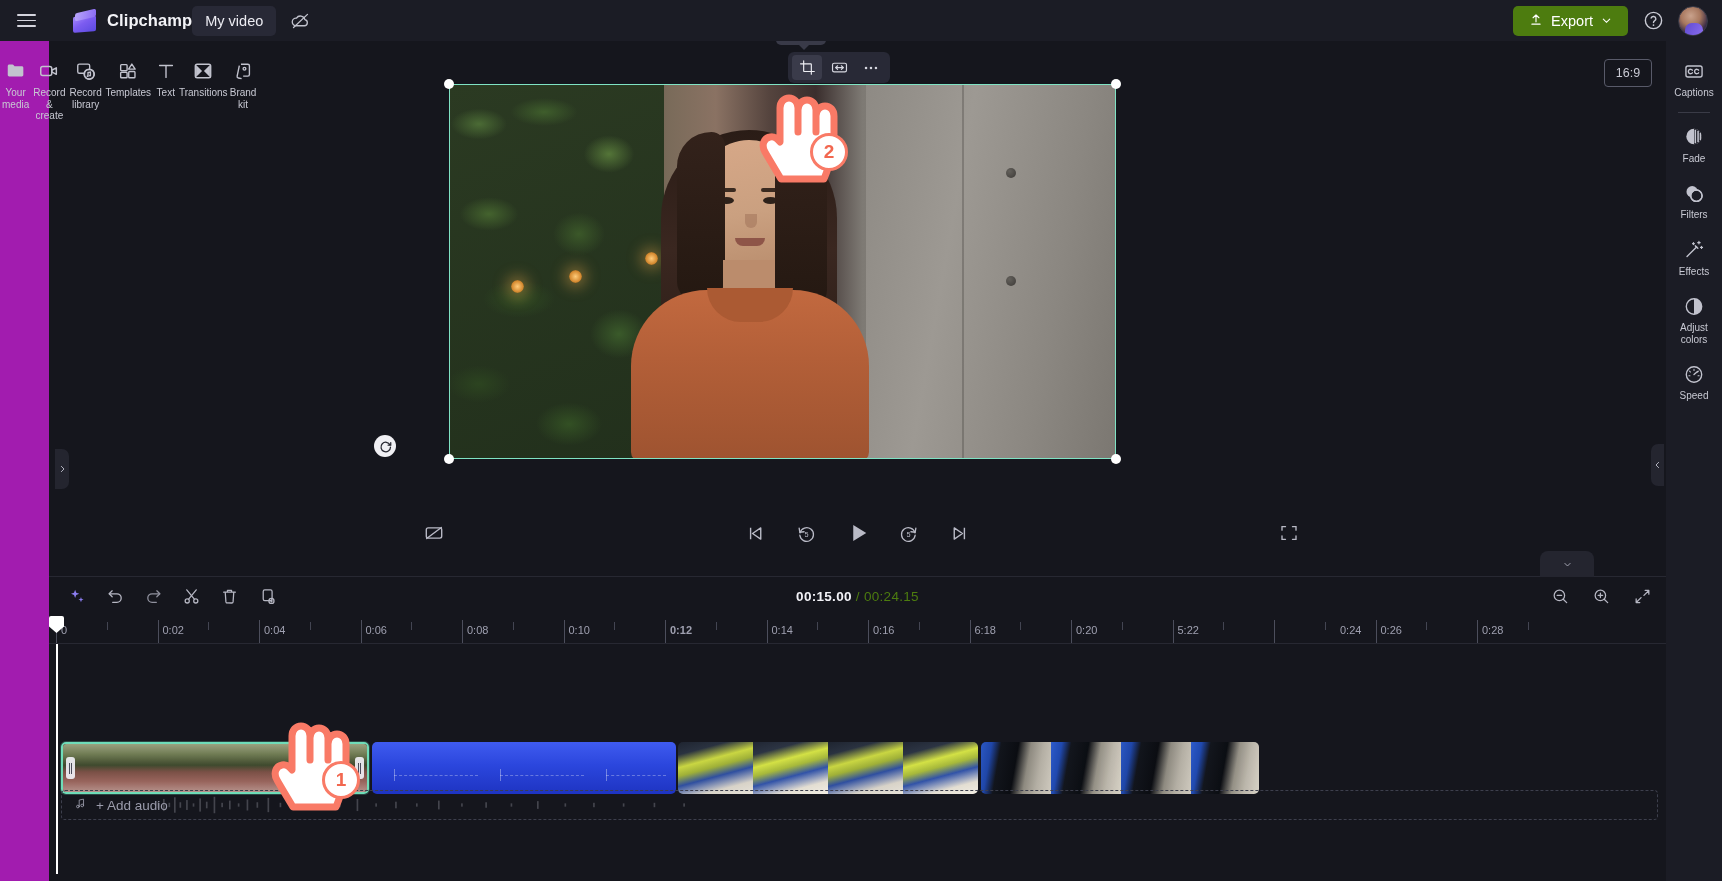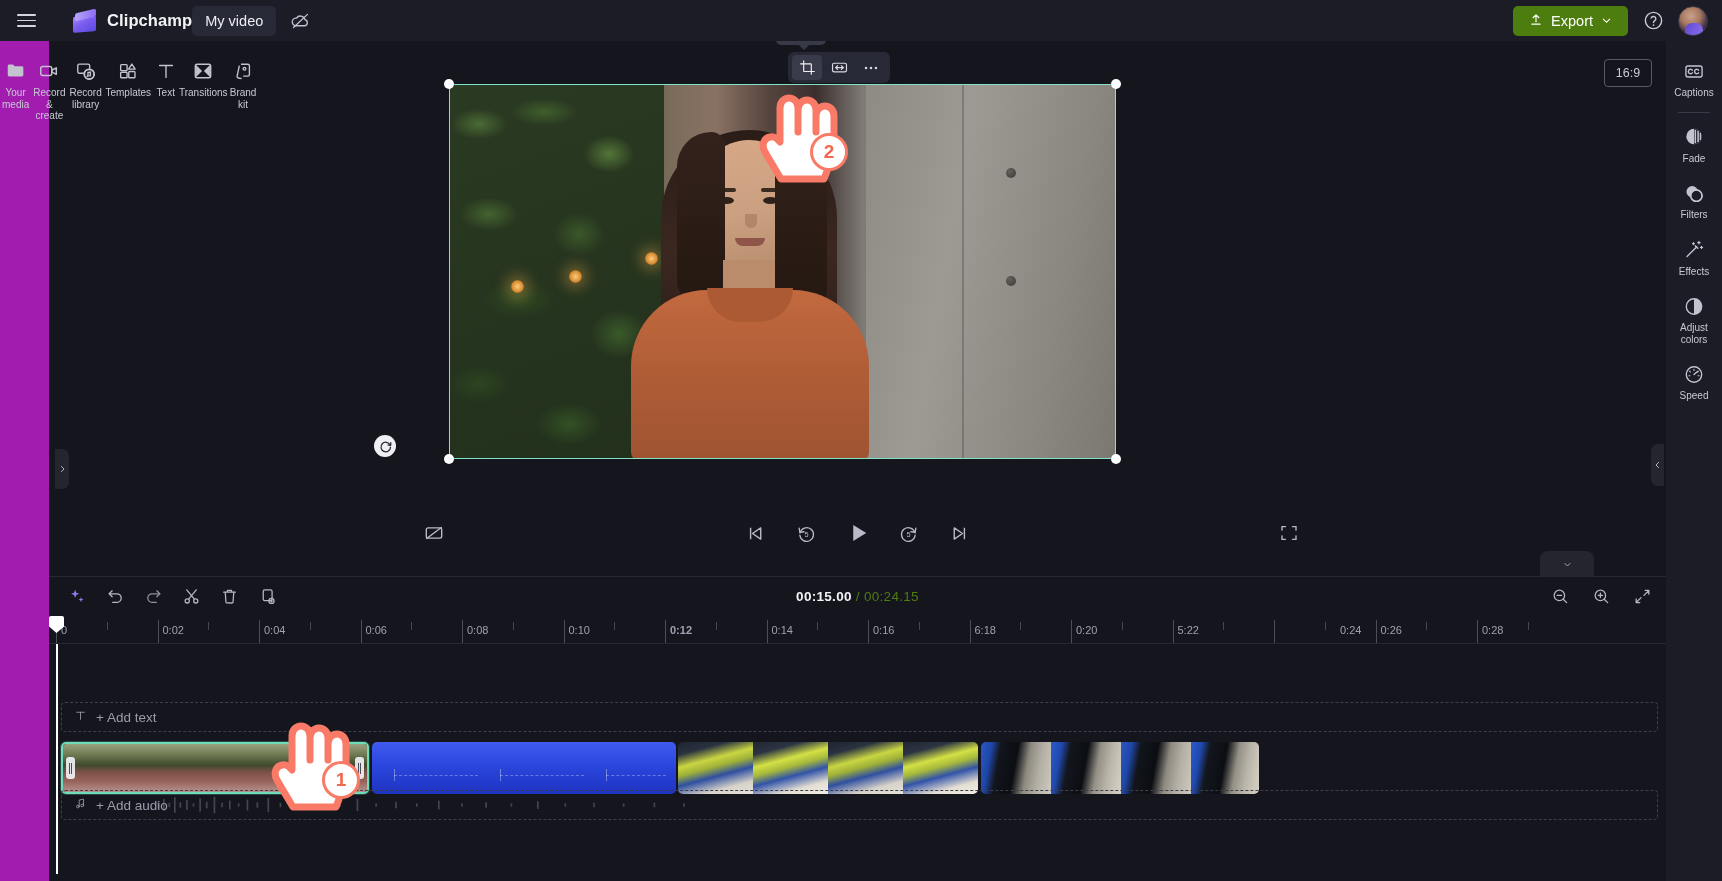--- a/index.html
+++ b/index.html
@@ -734,30 +734,20 @@
         <div class="tick-label" style="left: 1433px;">0:28</div>
         <div class="tick minor" style="left: 1478.75px;"></div>
       </div>
 
     <div class="tl-body">
 
       <div class="playhead" style="left:7px; height:230px;">
         <div class="playhead-grip"></div>
       </div>
 
-      <div class="track-row" style="top: 58px;">
-        <div class="addtrack">
-          <span>
-            <svg width="13" height="13" viewBox="0 0 24 24" fill="none" stroke="#9b9cac" stroke-width="1.6" stroke-linecap="round">
-              <path d="M5 6h14M12 6v13"></path>
-            </svg>
-          </span>
-          <span>+ Add text</span>
-        </div>
-      </div>
 
       <div class="track-row" style="top: 98px; height: 52px;">
 
         <div class="clip selected" style="left: 0px; width: 308px;">
           <div class="filmstrip thumb-a">
             <div class="fr" style="width:34px;"></div>
               <div class="fr" style="width:34px; filter:brightness(1.07)"></div>
             <div class="fr" style="width:34px;"></div>
               <div class="fr" style="width:34px; filter:brightness(1.07)"></div>
             <div class="fr" style="width:34px;"></div>

